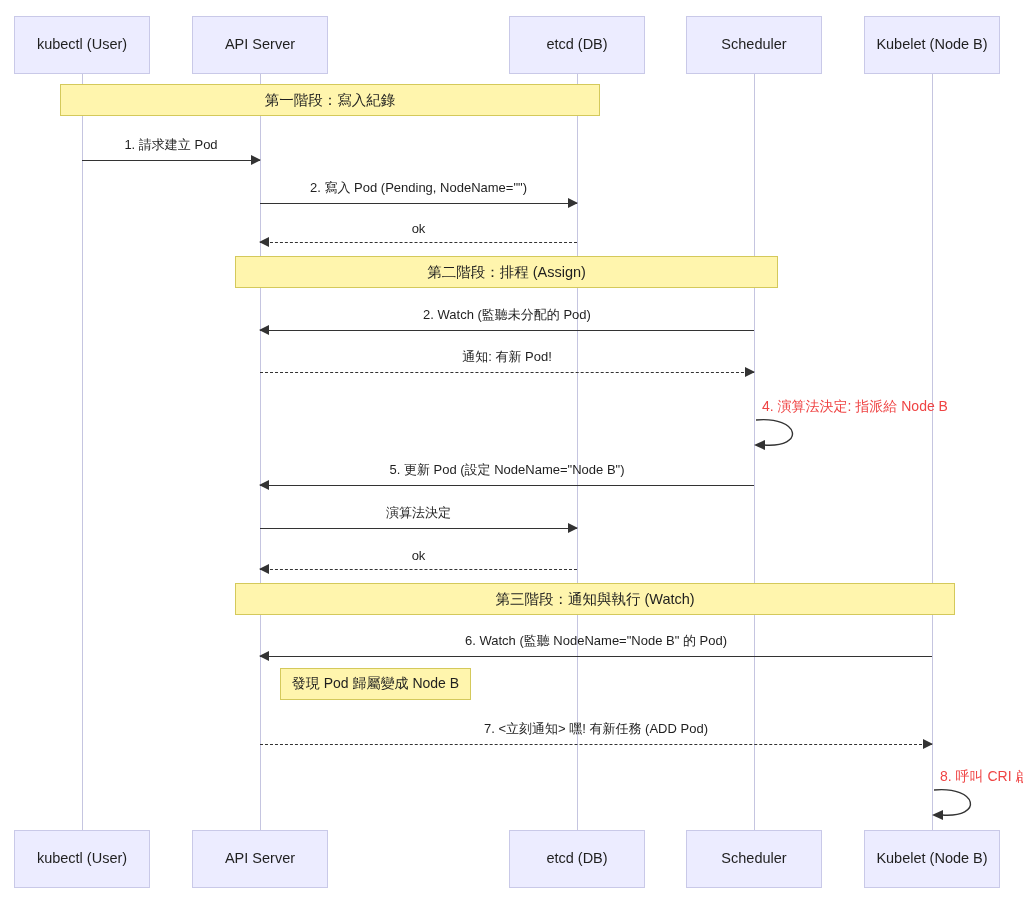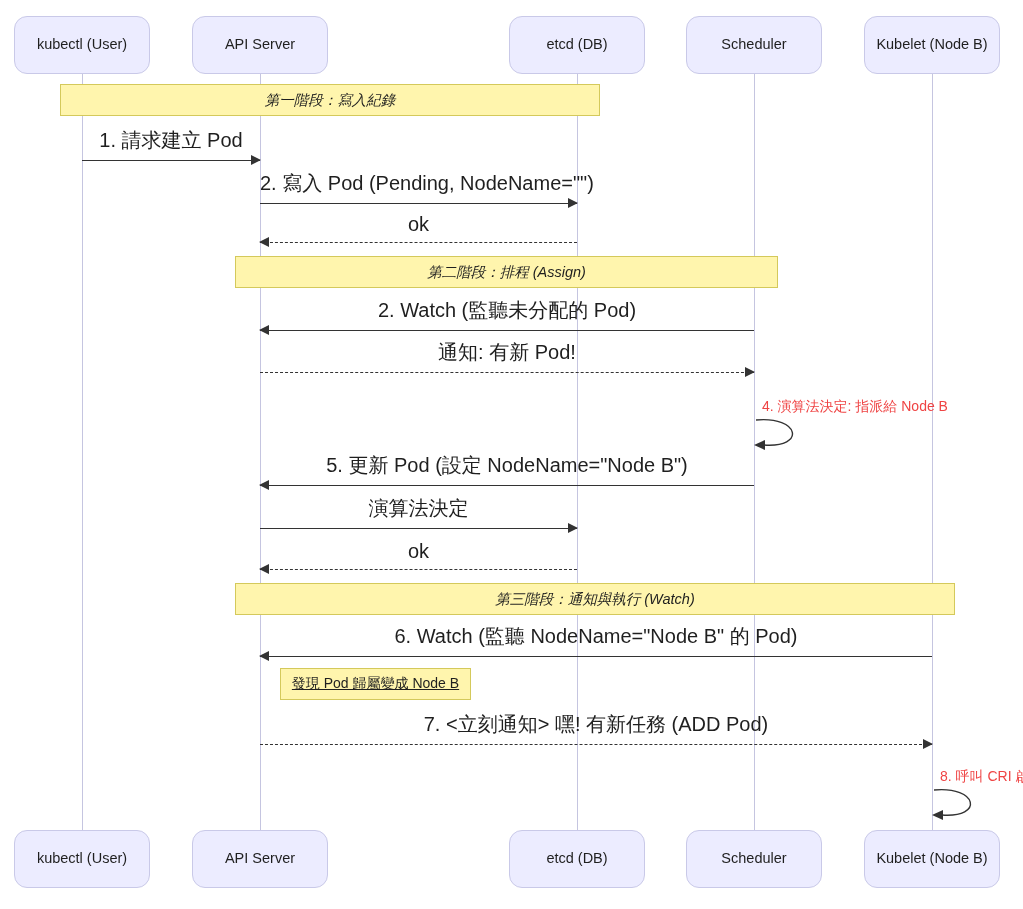--- a/index.html
+++ b/index.html
@@ -17,21 +17,21 @@
     height: 909px;
     background: #ffffff;
     overflow: hidden;
   }
   
   .actor {
     position: absolute;
     box-sizing: border-box;
     background: #ECECFF;
     border: 1px solid #C9C9E8;
-    border-radius: 13px;
+    border-radius: 0;
     display: flex;
     align-items: center;
     justify-content: center;
     font-size: 14.5px;
     color: #1f1f1f;
     height: 58px;
     text-align: center;
     line-height: 1.2;
     white-space: nowrap;
   }
@@ -47,37 +47,35 @@
     box-sizing: border-box;
     background: #FFF5AD;
     border: 1px solid #D4C95B;
     display: flex;
     align-items: center;
     justify-content: center;
     font-size: 14.5px;
     color: #1f1f1f;
     height: 32px;
     white-space: nowrap;
-    font-style: italic;
   }
   
   .note {
     position: absolute;
     box-sizing: border-box;
     background: #FFF5AD;
     border: 1px solid #D4C95B;
     display: flex;
     align-items: center;
     justify-content: center;
     font-size: 14px;
     color: #1f1f1f;
     height: 32px;
     padding: 0 12px;
     white-space: nowrap;
-    text-decoration: underline;
   }
   
   .msg {
     position: absolute;
     height: 0;
   }
   .msg .line {
     position: absolute;
     left: 0;
     top: 0;
@@ -87,21 +85,21 @@
   }
   .msg.dashed .line {
     border-top: 1.4px dashed #333333;
   }
   .msg .label {
     position: absolute;
     bottom: 6px;
     left: 0;
     width: 100%;
     text-align: center;
-    font-size: 20px;
+    font-size: 13px;
     color: #1f1f1f;
     white-space: nowrap;
   }
   .arrowhead {
     position: absolute;
     top: -5px;
     width: 0;
     height: 0;
     border-top: 5.5px solid transparent;
     border-bottom: 5.5px solid transparent;

